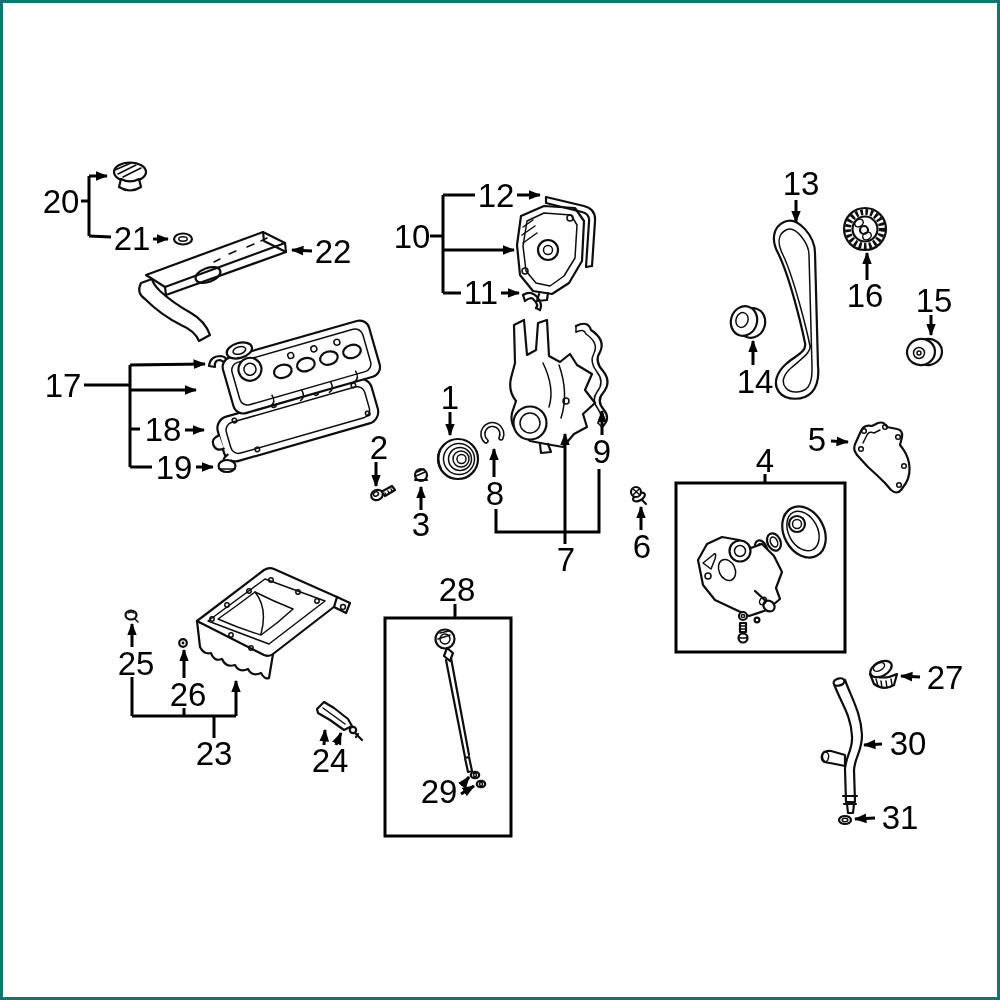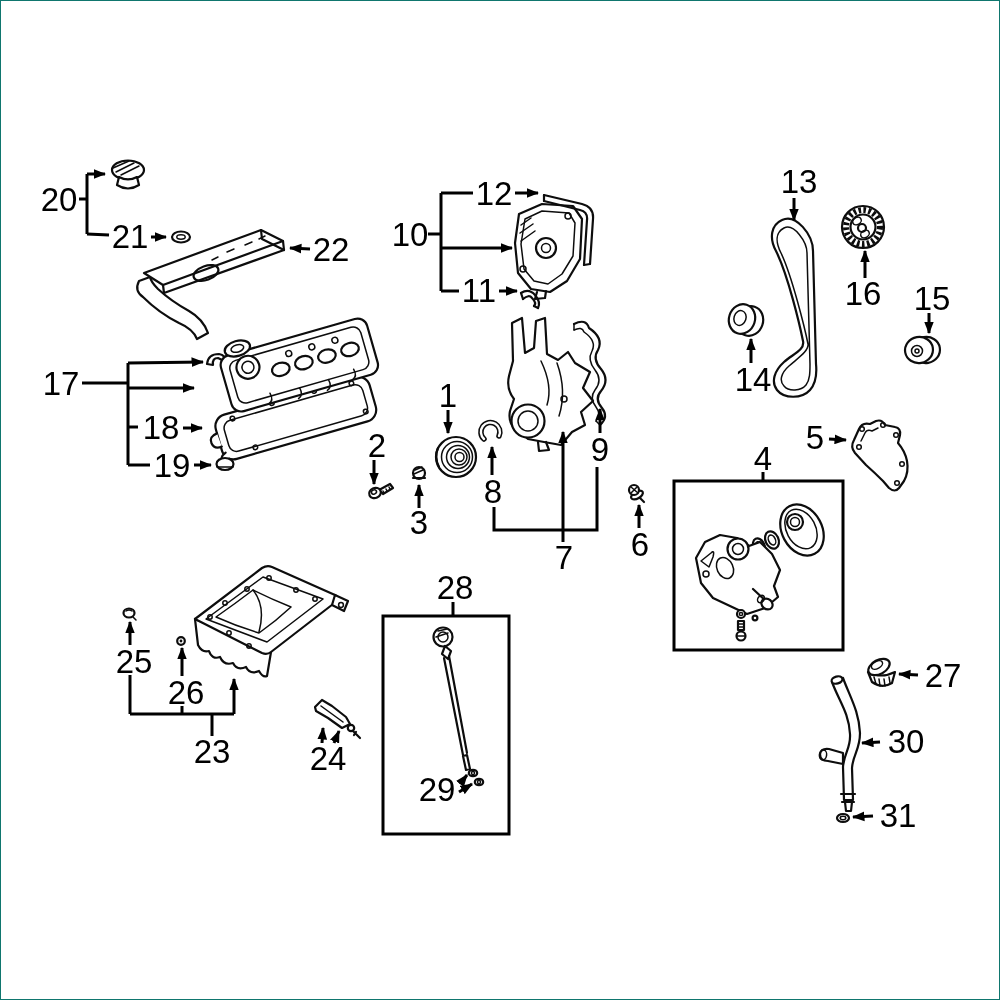--- a/index.html
+++ b/index.html
@@ -1,20 +1,20 @@
 <!DOCTYPE html>
 <html><head>
 <meta charset="utf-8">
 <style>
   html, body { margin: 0; padding: 0; background: #ffffff; }
   #stage {
     position: relative;
     width: 1000px; height: 1000px;
     background: #ffffff;
-    border: 1px solid #0f766e;
+    border: 3px solid #0f766e;
     box-sizing: border-box;
     font-family: "Liberation Sans", sans-serif;
   }
   svg { display: block; }
   .callout-num {
     font-family: "Liberation Sans", sans-serif;
     font-size: 33px;
     fill: #000000;
     text-anchor: middle;
   }

